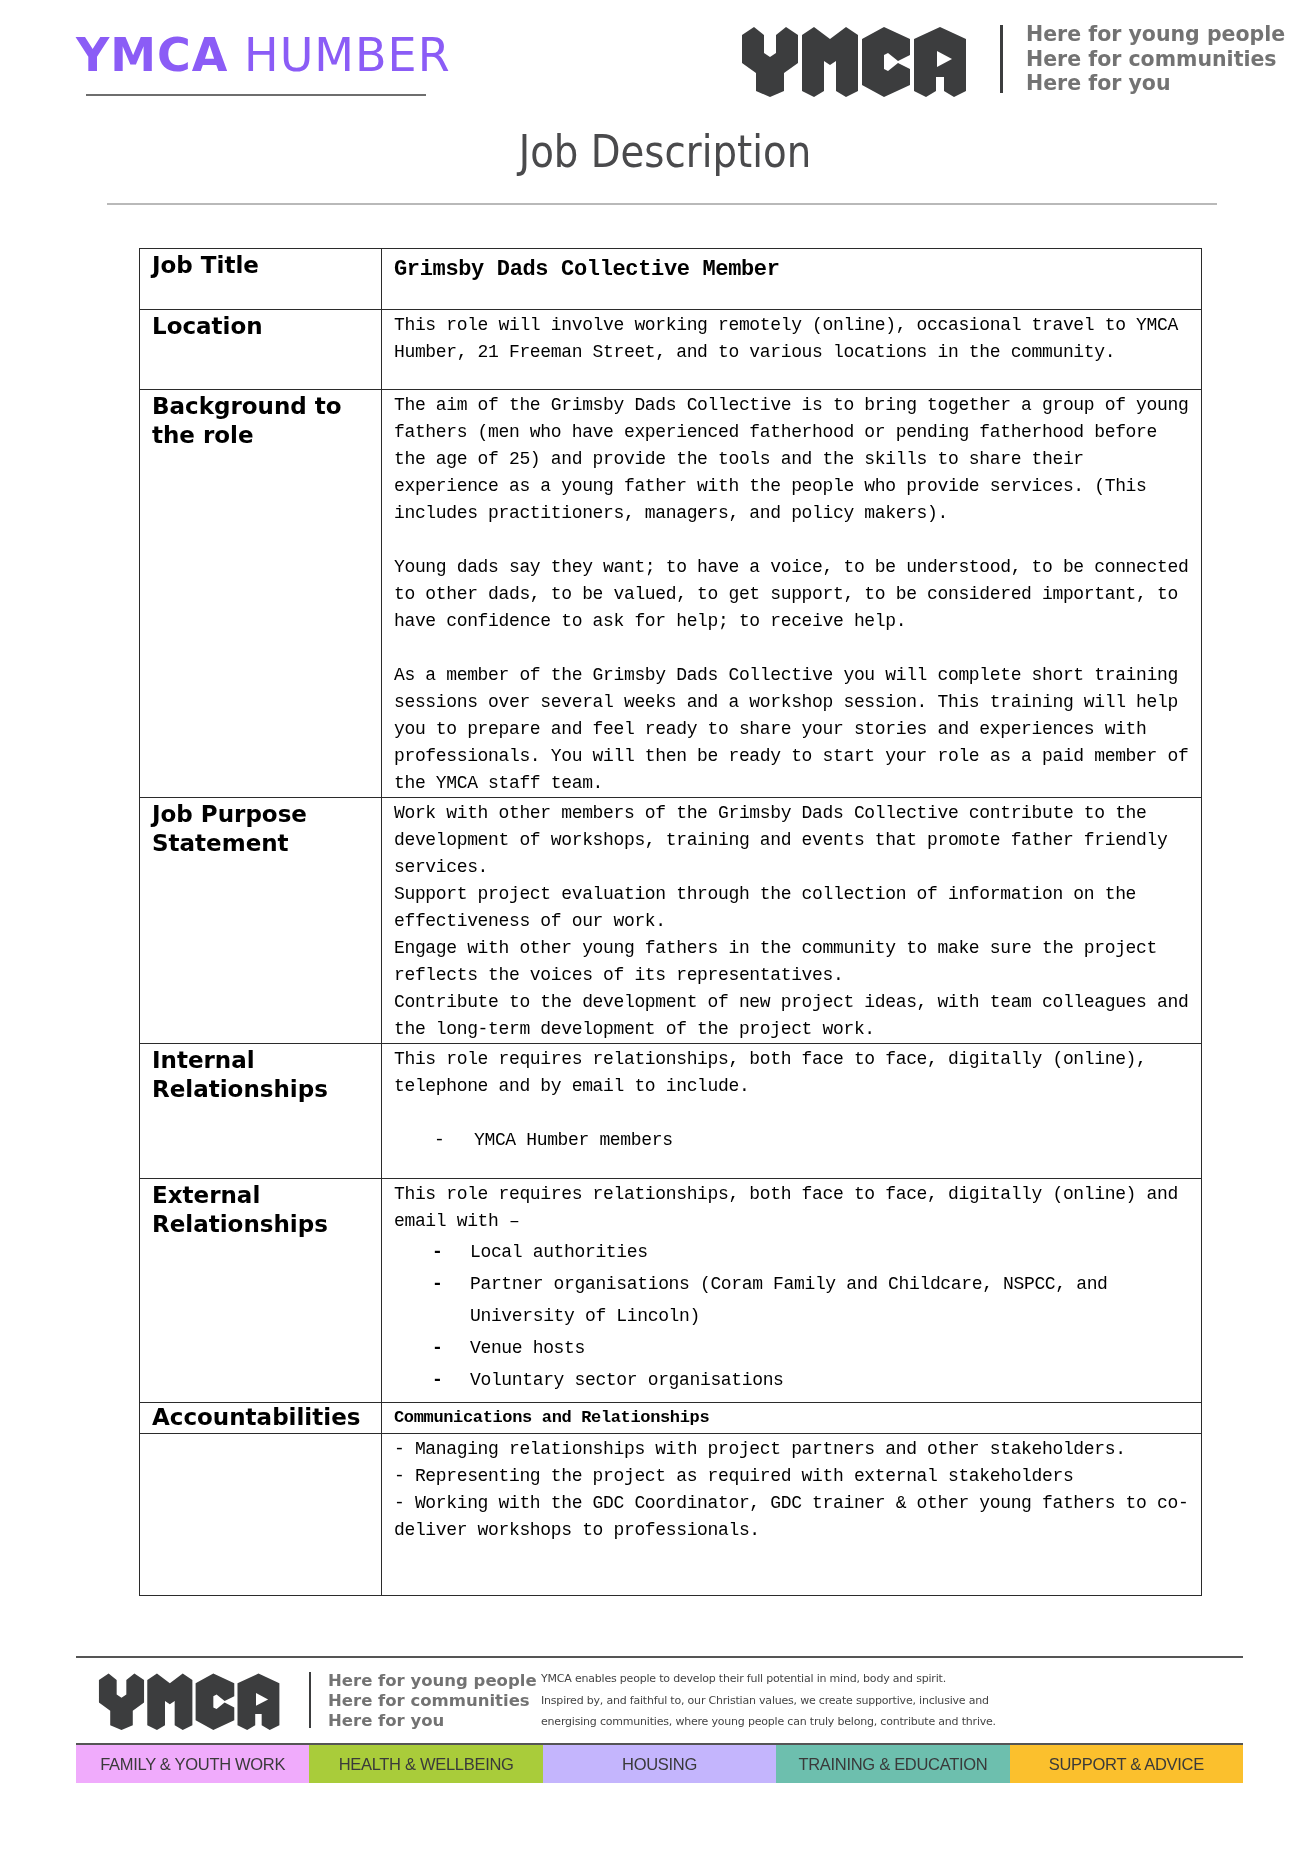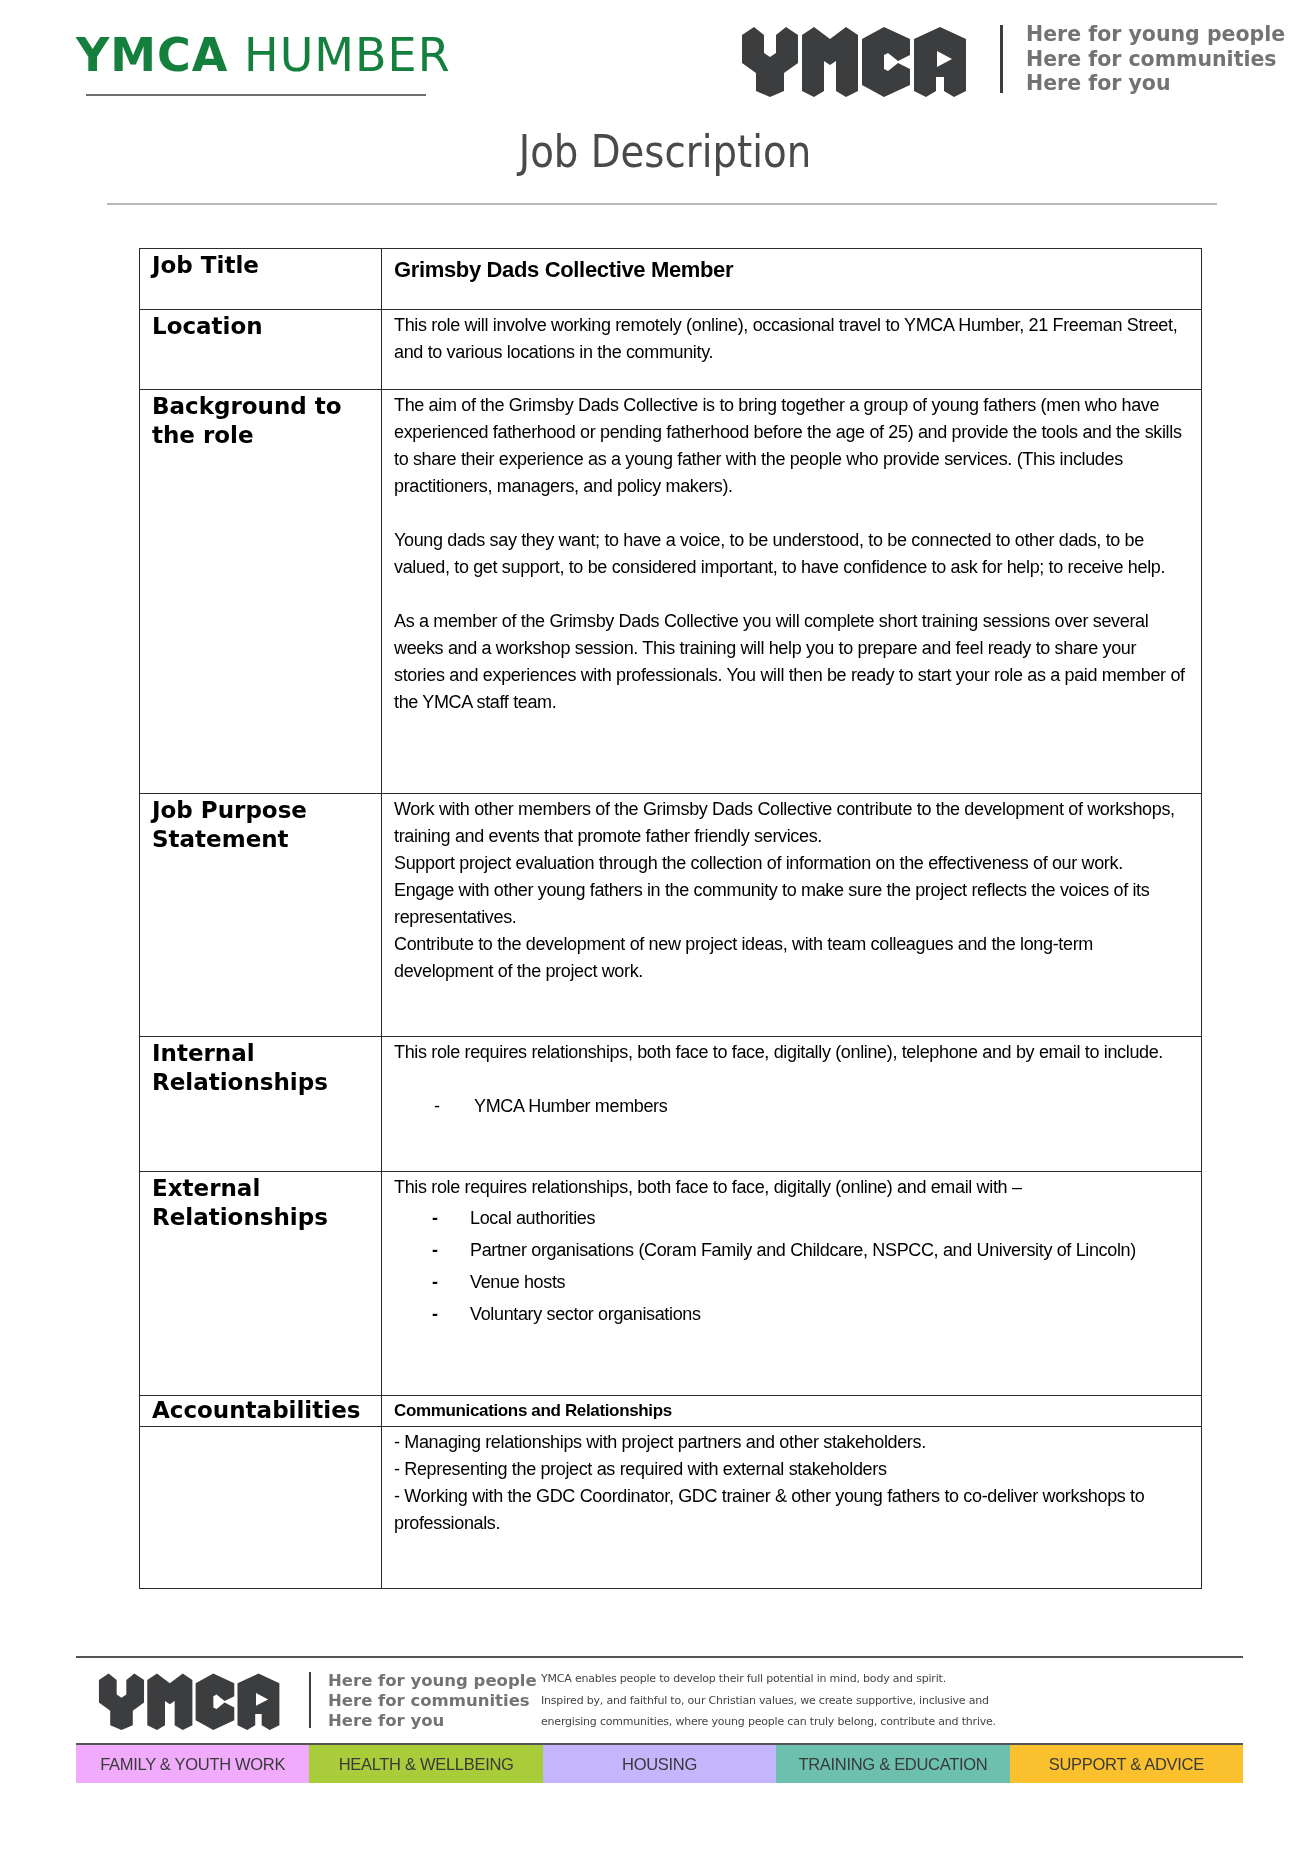--- a/index.html
+++ b/index.html
@@ -4,21 +4,21 @@
 <style>
   * { box-sizing: border-box; margin: 0; padding: 0; }
   body {
     width: 1309px; height: 1852px; background: #ffffff; position: relative;
     font-family: "Liberation Sans", sans-serif; color: #000;
     overflow: hidden;
   }
   
   .brand-left {
     position: absolute; left: 76px; top: 32px;
-    font-family: "DejaVu Sans", sans-serif; font-size: 46px; color: #15803d;
+    font-family: "DejaVu Sans", sans-serif; font-size: 46px; color: #8b5cf6;
     letter-spacing: 1px; line-height: 1;
   }
   .brand-left b { font-weight: bold; }
   .brand-left-rule {
     position: absolute; left: 86px; top: 94px; width: 340px; height: 2px; background: #6e6e6e;
   }
   .ymca-logo { position: absolute; display: flex; gap: 6px; }
   .ymca-logo.top { left: 740px; top: 25px; }
   .ymca-logo.foot { left: 96px; top: 1672px; }
   .logo-sep { position: absolute; width: 3px; background: #3c3d3e; }
@@ -46,21 +46,21 @@
   }
   .jd-table td {
     border: 1.5px solid #2b2b2b; vertical-align: top;
   }
   .jd-table td.label {
     width: 242px; padding: 2px 12px;
     font-family: "DejaVu Sans", sans-serif; font-weight: bold; font-size: 23px; line-height: 29px;
   }
   .jd-table td.content {
     padding: 2px 12px 0 12px;
-    font-family: Liberation Sans, sans-serif; font-size: 18px; line-height: 27px;
+    font-family: Liberation Mono, monospace; font-size: 18px; line-height: 27px;
     letter-spacing: -0.35px;
   }
   .para + .para { margin-top: 27px; }
   .job-title-val { font-weight: bold; font-size: 22px; line-height: 34px; }
   .dash-list { list-style: none; }
   .dash-list li { position: relative; padding-left: 80px; }
   .dash-list li .dash { position: absolute; left: 40px; }
   .ext-list li { line-height: 32px; padding-left: 76px; }
   .ext-list li .dash { left: 38px; font-weight: bold; }
   .acc-head { font-weight: bold; font-size: 17px; line-height: 26px; }

